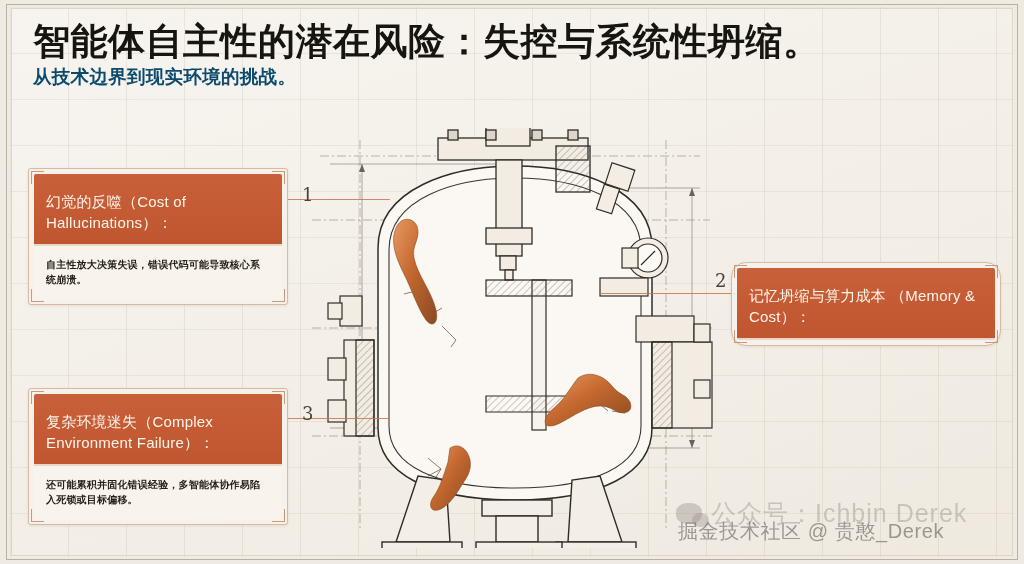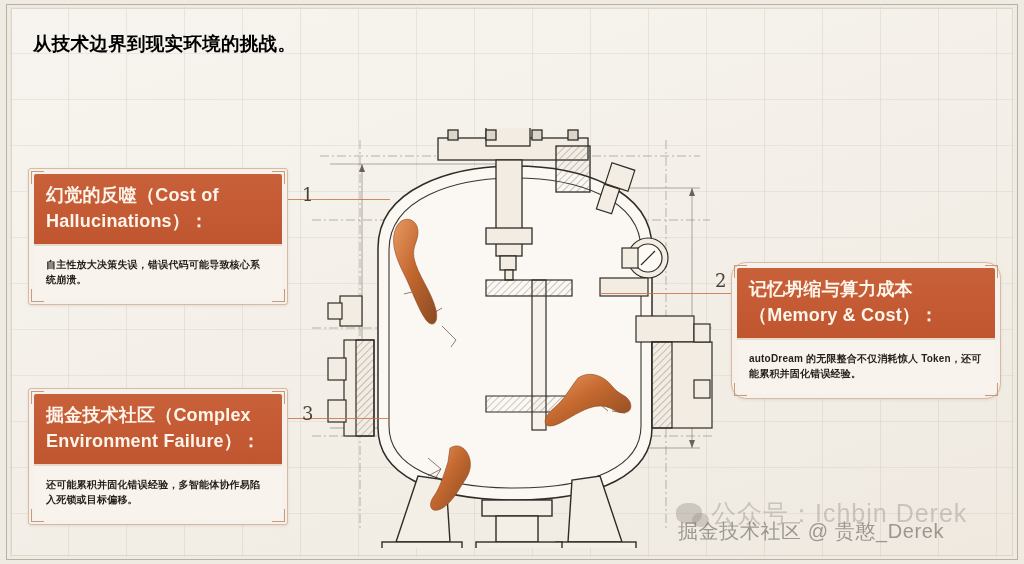--- a/index.html
+++ b/index.html
@@ -56,25 +56,24 @@
   .title {
     font-family: "DejaVu Serif", "Liberation Serif", serif;
     font-size: 37px;
     font-weight: 700;
     color: #17150f;
     letter-spacing: 0.5px;
     line-height: 1.18;
     white-space: nowrap;
   }
   .subtitle {
-    margin-top: 11px;
     font-family: "DejaVu Sans", "Liberation Sans", sans-serif;
     font-size: 18.5px;
     font-weight: 700;
-    color: #000000;
+    color: #0c4a6e;
     letter-spacing: 0.3px;
   }
 
   
   .blueprint { position: absolute; left: 300px; top: 128px; width: 430px; height: 420px; }
   .blueprint svg { display: block; }
 
   
   .leader { position: absolute; background: #c9754c; height: 1px; opacity: .85; }
   .leadnum {
@@ -95,23 +94,23 @@
     padding: 5px;
   }
   .card-inner {
     border-radius: 2px;
     overflow: hidden;
     background: #f7f3ec;
   }
   .card-head {
     background: linear-gradient(180deg, #c8603a 0%, #c0562f 100%);
     color: #fdf4ea;
-    padding: 9px 12px 10px 12px;
-    font-size: 18px;
-    font-weight: 700;
+    padding: 17px 12px 10px 12px;
+    font-size: 15px;
+    font-weight: 400;
     line-height: 1.42;
     letter-spacing: 0.2px;
     border-bottom: 2px solid #e8d8c8;
   }
   .card-body {
     padding: 11px 12px 12px 12px;
     color: #241f18;
     font-size: 10px;
     font-weight: 700;
     line-height: 1.52;
@@ -172,20 +171,21 @@
 </head>
 <body>
 
 <div id="poster">
 
   <div class="paper"></div>
   <div class="frame-outer"></div>
   <div class="frame-inner"></div>
 
   <div class="header">
+    <div class="title">智能体自主性的潜在风险：失控与系统性坍缩。</div>
     <div class="subtitle">从技术边界到现实环境的挑战。</div>
   </div>
 
   <div class="blueprint">
     <svg width="430" height="420" viewBox="0 0 430 420" xmlns="http://www.w3.org/2000/svg">
       <defs>
         <linearGradient id="rustg" x1="0" y1="0" x2="1" y2="1">
           <stop offset="0%" stop-color="#e89a63"></stop>
           <stop offset="45%" stop-color="#c4682f"></stop>
           <stop offset="100%" stop-color="#8a4a22"></stop>
@@ -318,33 +318,32 @@
       <div class="card-body">自主性放大决策失误，错误代码可能导致核心系统崩溃。</div>
     </div>
   </div>
 
   <div class="card" id="card3">
     <span class="corner tl"></span>
     <span class="corner tr"></span>
     <span class="corner bl"></span>
     <span class="corner br"></span>
     <div class="card-inner">
-      <div class="card-head">掘金技术社区（Complex Environment Failure）：</div>
+      <div class="card-head">复杂环境迷失（Complex Environment Failure）：</div>
       <div class="card-body">还可能累积并固化错误经验，多智能体协作易陷入死锁或目标偏移。</div>
     </div>
   </div>
 
   <div class="card" id="card2">
     <span class="corner tl"></span>
     <span class="corner tr"></span>
     <span class="corner bl"></span>
     <span class="corner br"></span>
     <div class="card-inner">
       <div class="card-head">记忆坍缩与算力成本 （Memory &amp; Cost）：</div>
-      <div class="card-body">autoDream 的无限整合不仅消耗惊人 Token，还可能累积并固化错误经验。</div>
     </div>
   </div>
 
   <div class="wm-faint">
     <span class="wechat-badge"></span>
     <span>公众号：Ichbin Derek</span>
   </div>
   <div class="wm-main">掘金技术社区 @ 贵憨_Derek</div>
 
 </div>

